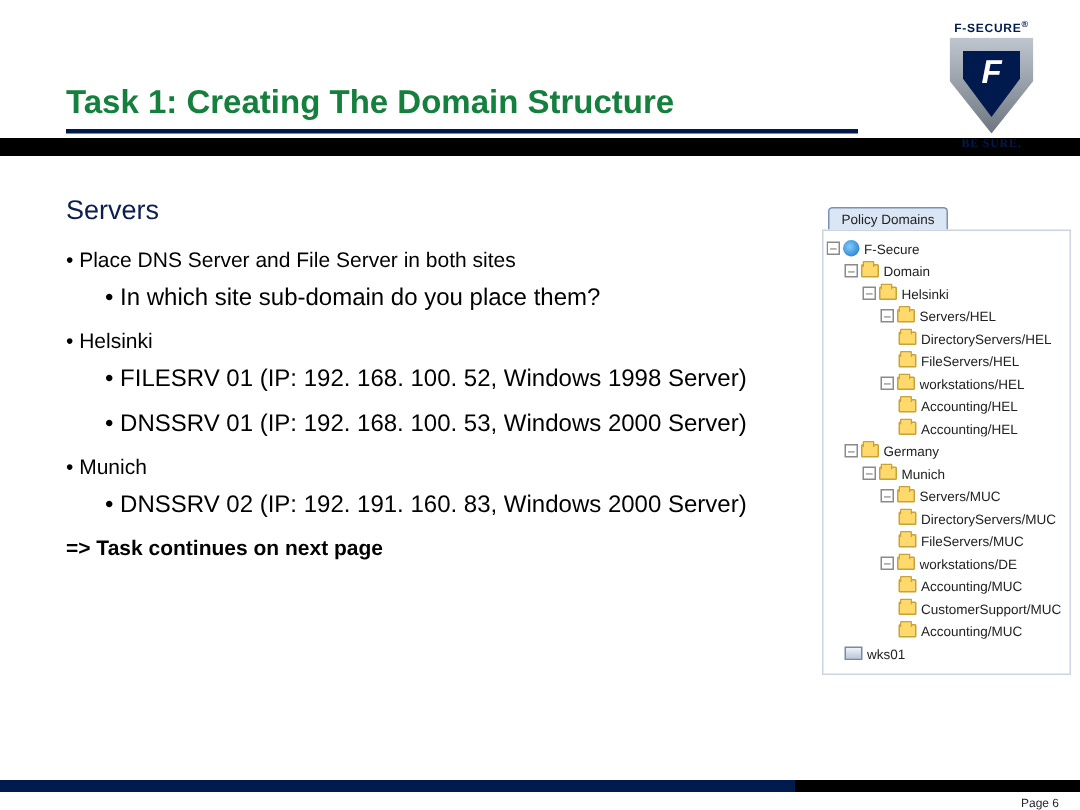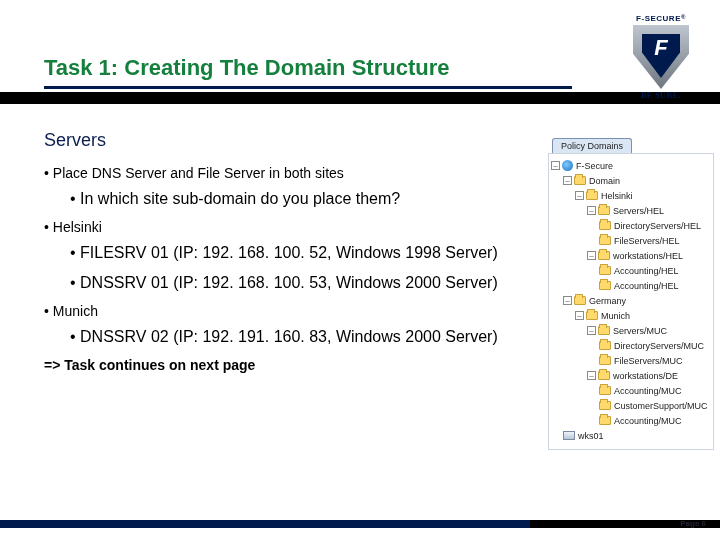--- a/index.html
+++ b/index.html
@@ -34,21 +34,21 @@
   .exp { width: 9px; height: 9px; border: 1px solid #8a8a8a; font-size: 8px; line-height: 7px; text-align: center; color: #555; margin-right: 2px; flex: none; }
   .ico { width: 14px; height: 12px; margin-right: 3px; display: inline-flex; align-items: center; justify-content: center; flex: none; }
   .ico.globe { background: radial-gradient(circle at 40% 40%, #7ecbff, #1a6fc0); border-radius: 50%; width: 11px; height: 11px; }
   .ico.folder { background: #ffd96b; border: 1px solid #c9a23a; border-radius: 1px; width: 12px; height: 9px; position: relative; }
   .ico.folder::before { content: ""; position: absolute; left: 0; top: -3px; width: 6px; height: 3px; background: #ffd96b; border: 1px solid #c9a23a; border-bottom: none; border-radius: 1px 1px 0 0; }
   .ico.host { background: linear-gradient(#eef3fa,#b9c7da); border: 1px solid #7a8aa0; width: 12px; height: 9px; }
   .lbl { overflow: hidden; text-overflow: clip; }
 
   .footer-bar { position: absolute; left: 0; bottom: 12px; width: 720px; height: 8px; background: #001a4d; }
   .footer-bar::after { content: ""; position: absolute; right: 0; top: 0; width: 190px; height: 8px; background: #000; }
-  .page-num { position: absolute; right: 14px; bottom: 12px; font-size: 8px; color: #223; font-weight: bold; }
+  .page-num { position: absolute; right: 14px; bottom: 0; font-size: 8px; color: #223; }
 </style>
 </head>
 <body>
 
 <div class="header">
   <div class="title">Task 1: Creating The Domain Structure</div>
   <div class="title-underline"></div>
   <div class="black-band"></div>
   <div class="logo-wrap">
     <div class="logo-text"><span>F-SECURE</span><span class="logo-reg">®</span></div>

